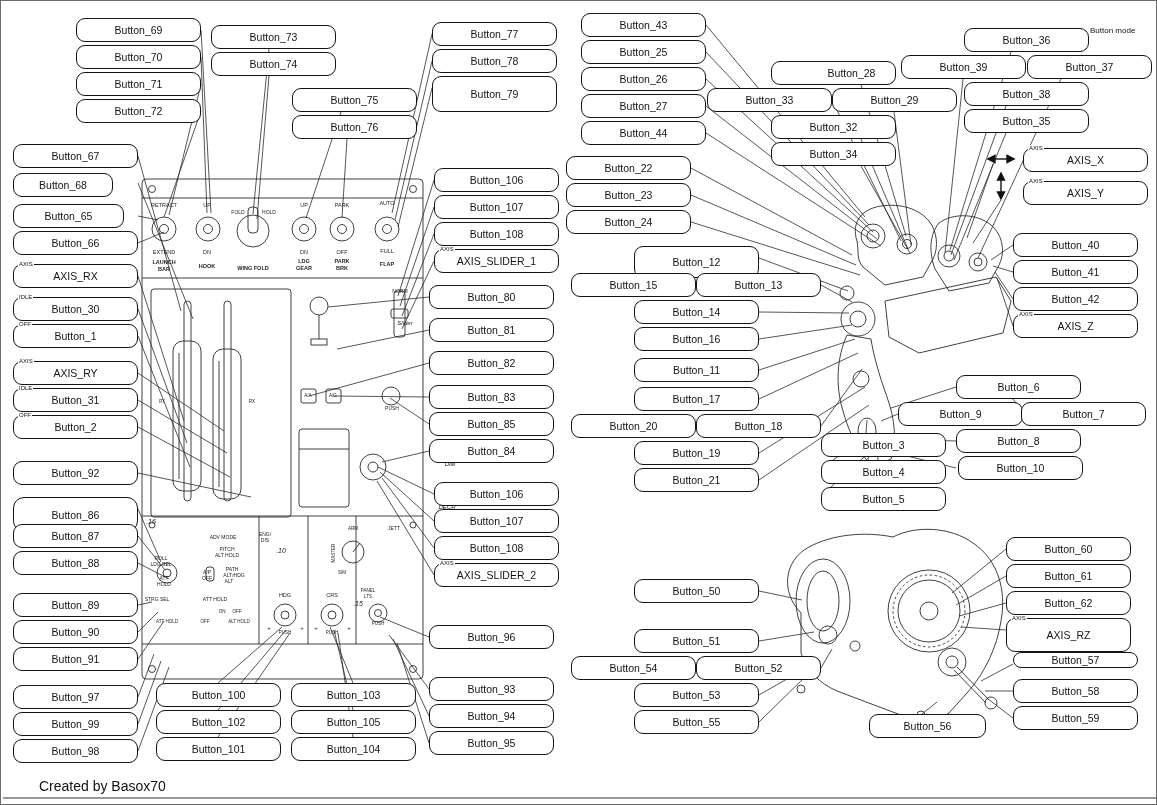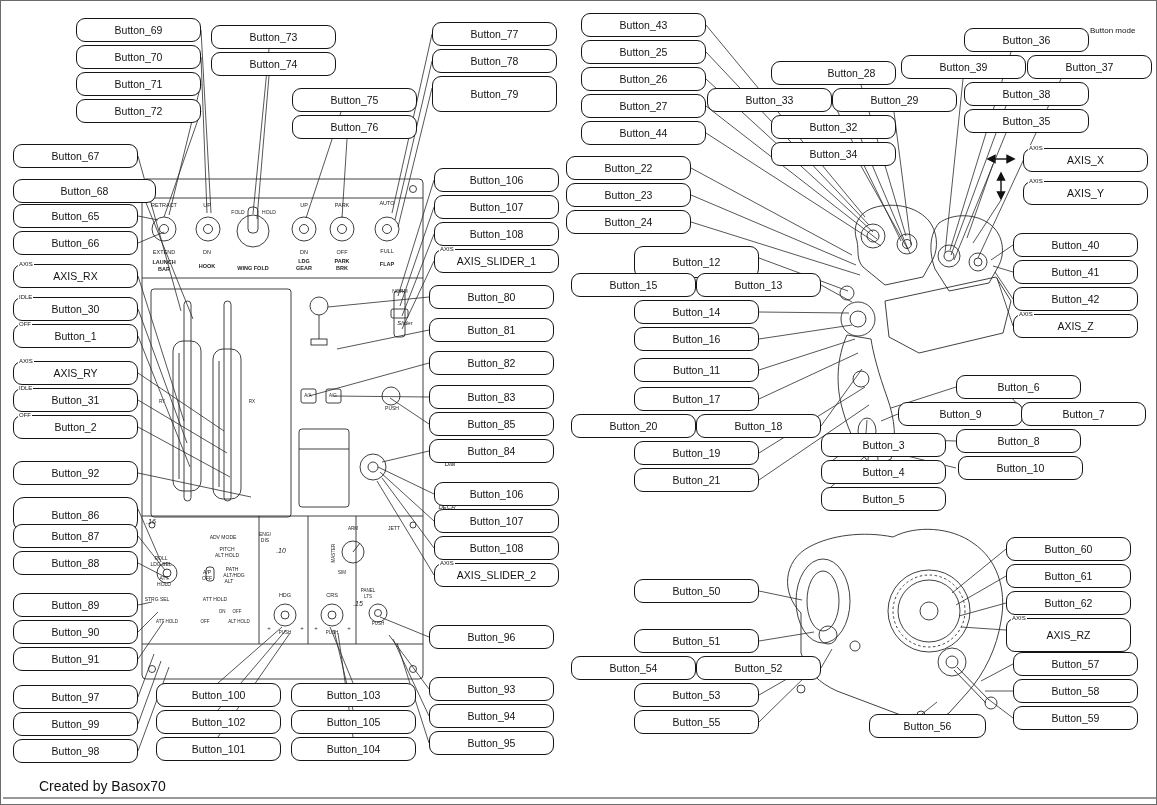--- a/index.html
+++ b/index.html
@@ -290,24 +290,24 @@
       </div>
       <div class="label-box" style="left: 431px; top: 48px; width: 125px; height: 24px;">
         <span>Button_78</span>
       </div>
       <div class="label-box" style="left: 431px; top: 75px; width: 125px; height: 36px;">
         <span>Button_79</span>
       </div>
       <div class="label-box" style="left: 12px; top: 143px; width: 125px; height: 24px;">
         <span>Button_67</span>
       </div>
-      <div class="label-box" style="left: 12px; top: 178px; width: 143px; height: 24px;">
+      <div class="label-box" style="left: 12px; top: 172px; width: 100px; height: 24px;">
         <span>Button_68</span>
       </div>
-      <div class="label-box" style="left: 12px; top: 203px; width: 125px; height: 24px;">
+      <div class="label-box" style="left: 12px; top: 203px; width: 111px; height: 24px;">
         <span>Button_65</span>
       </div>
       <div class="label-box" style="left: 12px; top: 230px; width: 125px; height: 24px;">
         <span>Button_66</span>
       </div>
       <div class="label-box" style="left: 12px; top: 263px; width: 125px; height: 24px;">
         <span>AXIS_RX</span>
         <span class="label-tag">AXIS</span>
       </div>
       <div class="label-box" style="left: 12px; top: 296px; width: 125px; height: 24px;">
@@ -572,21 +572,21 @@
       <div class="label-box" style="left: 1005px; top: 563px; width: 125px; height: 24px;">
         <span>Button_61</span>
       </div>
       <div class="label-box" style="left: 1005px; top: 590px; width: 125px; height: 24px;">
         <span>Button_62</span>
       </div>
       <div class="label-box" style="left: 1005px; top: 617px; width: 125px; height: 34px;">
         <span>AXIS_RZ</span>
         <span class="label-tag">AXIS</span>
       </div>
-      <div class="label-box" style="left: 1012px; top: 651px; width: 125px; height: 24px;">
+      <div class="label-box" style="left: 1012px; top: 651px; width: 125px; height: 16px;">
         <span>Button_57</span>
       </div>
       <div class="label-box" style="left: 1012px; top: 678px; width: 125px; height: 24px;">
         <span>Button_58</span>
       </div>
       <div class="label-box" style="left: 1012px; top: 705px; width: 125px; height: 24px;">
         <span>Button_59</span>
       </div>
       <div class="label-box" style="left: 633px; top: 578px; width: 125px; height: 24px;">
         <span>Button_50</span>

